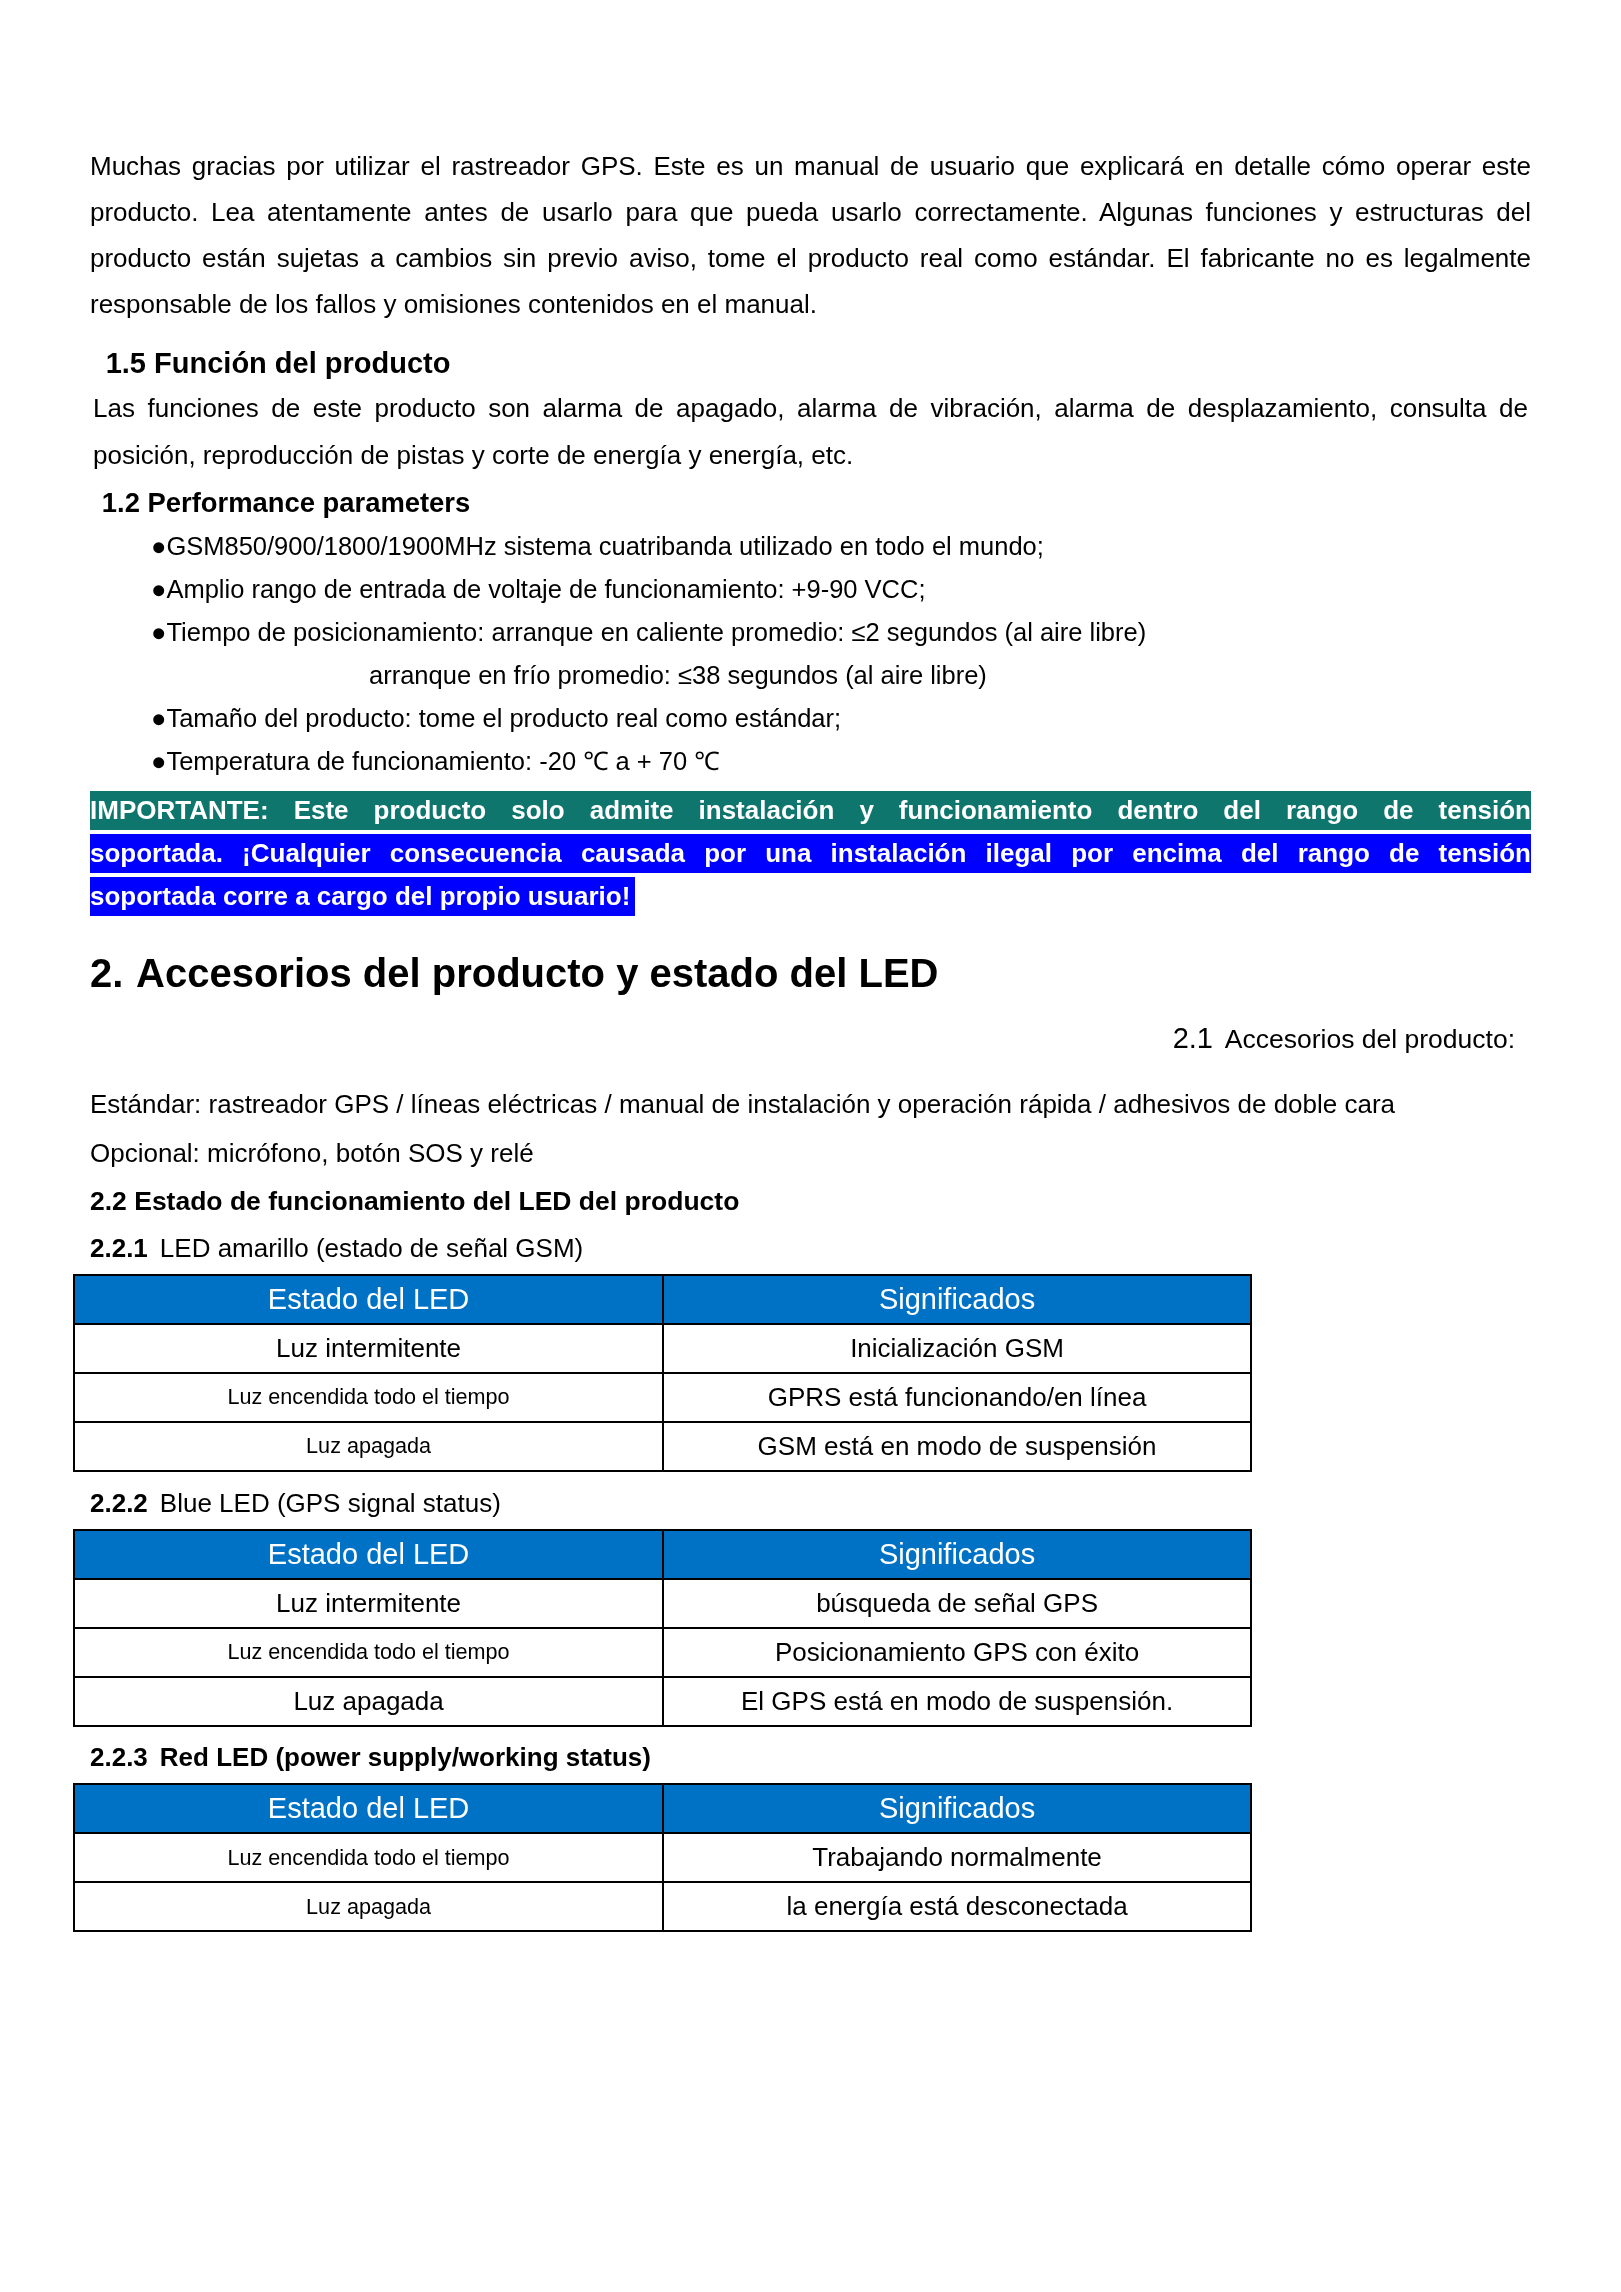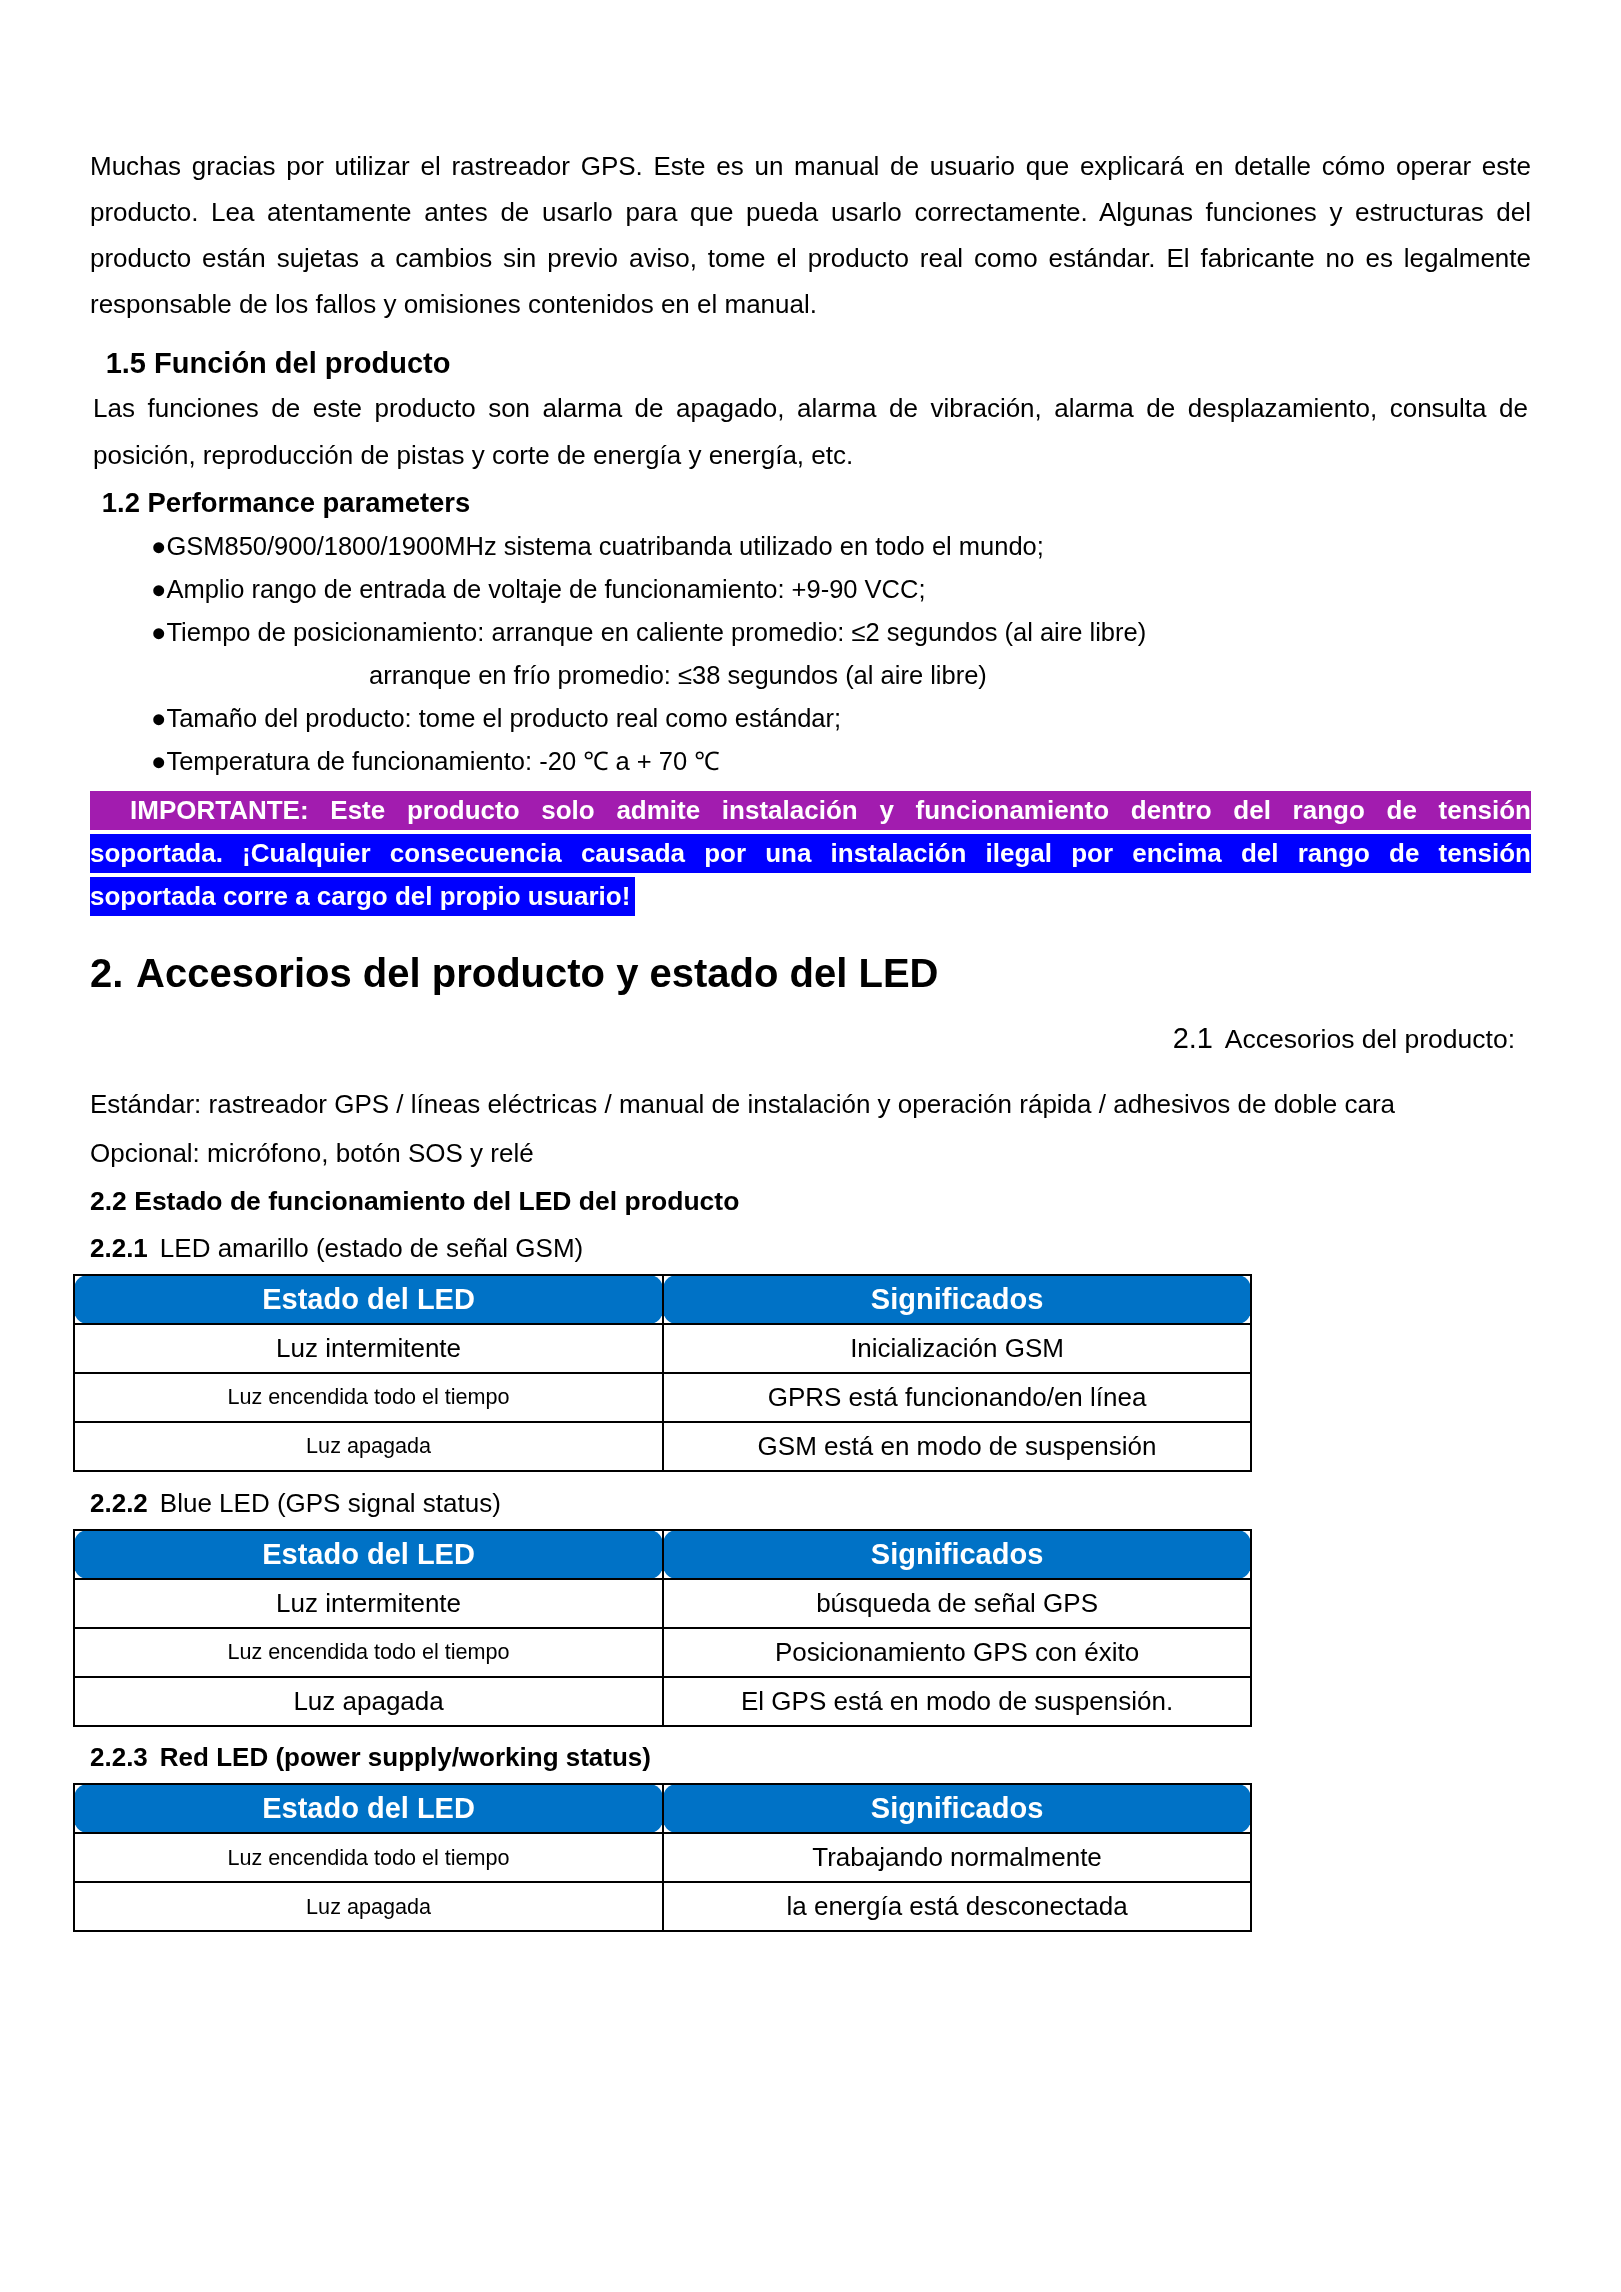--- a/index.html
+++ b/index.html
@@ -42,21 +42,21 @@
   .h-led.bold-all{font-weight:bold;}
 
   table.led{
     border-collapse:collapse;table-layout:fixed;
     width:1179px;margin:3.9px 0 9.8px -16.7px;
   }
   .led th,.led td{
     border:2.9px solid #000;height:47px;padding:0;
     text-align:center;vertical-align:middle;overflow:hidden;
   }
-  .led th{background:#0072C6;color:#fff;font-size:29px;font-weight:bold;border-radius:14px;}
+  .led th{background:#0072C6;color:#fff;font-size:29px;font-weight:normal;}
   .led td{font-size:26px;}
   .led td.small{font-size:21.6px;}
 </style>
 </head>
 <body>
 
 <div class="page">
 
   <p class="intro">Muchas gracias por utilizar el rastreador GPS. Este es un manual de usuario que explicará en detalle cómo operar este producto. Lea atentamente antes de usarlo para que pueda usarlo correctamente. Algunas funciones y estructuras del producto están sujetas a cambios sin previo aviso, tome el producto real como estándar. El fabricante no es legalmente responsable de los fallos y omisiones contenidos en el manual.</p>
 
@@ -70,21 +70,21 @@
   <div class="bullets">
     <div class="bullet-line"><span>●</span><span>GSM850/900/1800/1900MHz sistema cuatribanda utilizado en todo el mundo;</span></div>
     <div class="bullet-line"><span>●</span><span>Amplio rango de entrada de voltaje de funcionamiento: +9-90 VCC;</span></div>
     <div class="bullet-line"><span>●</span><span>Tiempo de posicionamiento: arranque en caliente promedio:  ≤2 segundos (al aire libre)</span></div>
     <div class="bullet-line bullet-cont"><span>arranque en frío promedio:  ≤38 segundos (al aire libre)</span></div>
     <div class="bullet-line"><span>●</span><span>Tamaño del producto: tome el producto real como estándar;</span></div>
     <div class="bullet-line"><span>●</span><span>Temperatura de funcionamiento: -20 ℃  a + 70 ℃</span></div>
   </div>
 
   <div class="important">
-    <span class="imp-line" style="background-color: #a21caf; color: rgb(255, 255, 255); padding-left: 40px;">IMPORTANTE: Este producto solo admite instalación y funcionamiento dentro del rango de tensión</span>
+    <span class="imp-line" style="background-color: #0f766e; color: rgb(255, 255, 255);">IMPORTANTE: Este producto solo admite instalación y funcionamiento dentro del rango de tensión</span>
     <span class="imp-line" style="background-color: rgb(0, 0, 255); color: rgb(255, 255, 255);">soportada. ¡Cualquier consecuencia causada por una instalación ilegal por encima del rango de tensión</span>
     <span class="imp-line last" style="background-color: rgb(0, 0, 255); color: rgb(255, 255, 255);">soportada corre a cargo del propio usuario!</span>
   </div>
 
   <h1 class="h1 h1-sec2"><span class="num2">2.</span><span>Accesorios del producto y estado del LED</span></h1>
 
   <p class="line-21"><span class="num21">2.1</span><span>Accesorios del producto:</span></p>
 
   <p class="line-std">Estándar: rastreador GPS / líneas eléctricas / manual de instalación y operación rápida / adhesivos de doble cara</p>
   <p class="line-opt">Opcional: micrófono, botón SOS y relé</p>

